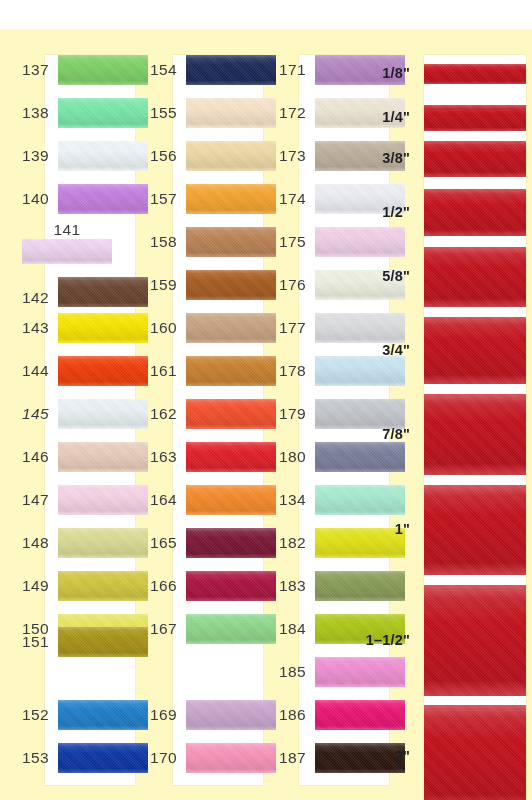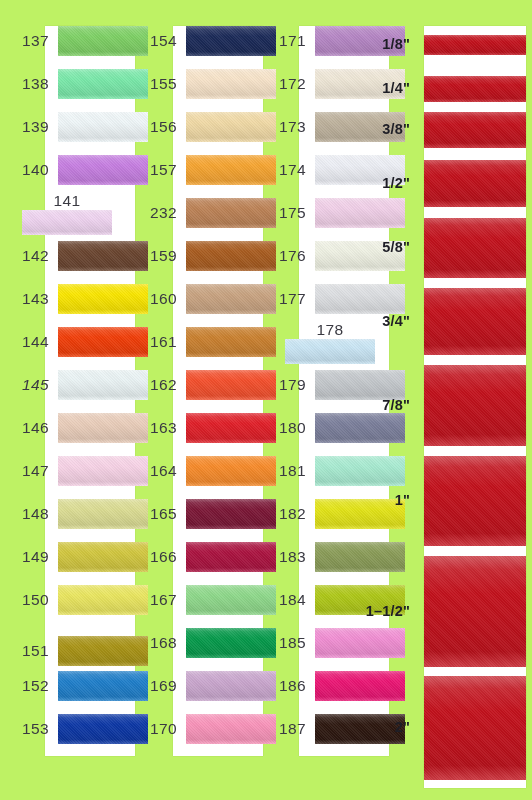--- a/index.html
+++ b/index.html
@@ -13,21 +13,22 @@
     width: 532px;
     height: 800px;
     position: relative;
     font-family: "Liberation Sans", sans-serif;
     overflow: hidden;
   }
 
   #chart {
     position: absolute;
     inset: 0;
-    background: #bef264;
+    background: #fef9c3;
+    margin-top: 29px;
   }
 
   
   .swatch {
     position: relative;
     overflow: hidden;
   }
   .swatch::before {
     content: "";
     position: absolute;
@@ -123,21 +124,21 @@
       <div class="row-swatch swatch" style="width: 90px; background: rgb(238, 245, 247);"></div>
     </div>
     <div class="row" style="left: 13px; top: 148.5px;">
       <div class="row-number">140</div>
       <div class="row-swatch swatch" style="width: 90px; background: rgb(197, 126, 224);"></div>
     </div>
     <div class="row" style="left: 13px; top: 191.5px; flex-direction: column;">
       <div class="row-number">141</div>
       <div class="row-swatch swatch" style="width: 90px; background: rgb(238, 211, 239);"></div>
     </div>
-    <div class="row" style="left: 13px; top: 234.5px;">
+    <div class="row" style="left: 13px; top: 234.5px; align-items: flex-end;">
       <div class="row-number">142</div>
       <div class="row-swatch swatch" style="width: 90px; background: rgb(106, 69, 48);"></div>
     </div>
     <div class="row" style="left: 13px; top: 277.5px;">
       <div class="row-number">143</div>
       <div class="row-swatch swatch" style="width: 90px; background: rgb(249, 229, 0);"></div>
     </div>
     <div class="row" style="left: 13px; top: 320.5px;">
       <div class="row-number">144</div>
       <div class="row-swatch swatch" style="width: 90px; background: rgb(240, 61, 8);"></div>
@@ -159,21 +160,21 @@
       <div class="row-swatch swatch" style="width: 90px; background: rgb(219, 220, 147);"></div>
     </div>
     <div class="row" style="left: 13px; top: 535.5px;">
       <div class="row-number">149</div>
       <div class="row-swatch swatch" style="width: 90px; background: rgb(209, 198, 63);"></div>
     </div>
     <div class="row" style="left: 13px; top: 578.5px;">
       <div class="row-number">150</div>
       <div class="row-swatch swatch" style="width: 90px; background: rgb(233, 229, 95);"></div>
     </div>
-    <div class="row" style="left: 13px; top: 629px; justify-content: space-between;">
+    <div class="row" style="left: 13px; top: 591px; justify-content: space-between;">
       <div class="row-number">151</div>
       <div class="row-swatch swatch" style="width: 90px; background: rgb(168, 147, 22);"></div>
     </div>
     <div class="row" style="left: 13px; top: 664.5px;">
       <div class="row-number">152</div>
       <div class="row-swatch swatch" style="width: 90px; background: rgb(31, 126, 201);"></div>
     </div>
     <div class="row" style="left: 13px; top: 707.5px;">
       <div class="row-number">153</div>
       <div class="row-swatch swatch" style="width: 90px; background: rgb(12, 55, 165);"></div>
@@ -189,21 +190,21 @@
     </div>
     <div class="row" style="left: 141px; top: 105.5px;">
       <div class="row-number">156</div>
       <div class="row-swatch swatch" style="width: 90px; background: rgb(240, 217, 165);"></div>
     </div>
     <div class="row" style="left: 141px; top: 148.5px;">
       <div class="row-number">157</div>
       <div class="row-swatch swatch" style="width: 90px; background: rgb(245, 164, 49);"></div>
     </div>
     <div class="row" style="left: 141px; top: 191.5px;">
-      <div class="row-number">232</div>
+      <div class="row-number">158</div>
       <div class="row-swatch swatch" style="width: 90px; background: rgb(188, 130, 86);"></div>
     </div>
     <div class="row" style="left: 141px; top: 234.5px;">
       <div class="row-number">159</div>
       <div class="row-swatch swatch" style="width: 90px; background: rgb(168, 92, 32);"></div>
     </div>
     <div class="row" style="left: 141px; top: 277.5px;">
       <div class="row-number">160</div>
       <div class="row-swatch swatch" style="width: 90px; background: rgb(200, 163, 129);"></div>
     </div>
@@ -227,24 +228,20 @@
       <div class="row-number">165</div>
       <div class="row-swatch swatch" style="width: 90px; background: rgb(123, 23, 54);"></div>
     </div>
     <div class="row" style="left: 141px; top: 535.5px;">
       <div class="row-number">166</div>
       <div class="row-swatch swatch" style="width: 90px; background: rgb(171, 19, 64);"></div>
     </div>
     <div class="row" style="left: 141px; top: 578.5px;">
       <div class="row-number">167</div>
       <div class="row-swatch swatch" style="width: 90px; background: rgb(142, 216, 138);"></div>
-    </div>
-    <div class="row" style="left: 141px; top: 621.5px;">
-      <div class="row-number">168</div>
-      <div class="row-swatch swatch" style="width: 90px; background: rgb(6, 154, 75);"></div>
     </div>
     <div class="row" style="left: 141px; top: 664.5px;">
       <div class="row-number">169</div>
       <div class="row-swatch swatch" style="width: 90px; background: rgb(201, 166, 205);"></div>
     </div>
     <div class="row" style="left: 141px; top: 707.5px;">
       <div class="row-number">170</div>
       <div class="row-swatch swatch" style="width: 90px; background: rgb(248, 147, 185);"></div>
     </div>
     <div class="col-card" style="left: 299px; top: 26px; width: 90px; height: 730px;"></div>
@@ -269,34 +266,34 @@
       <div class="row-swatch swatch" style="width: 90px; background: rgb(240, 207, 231);"></div>
     </div>
     <div class="row" style="left: 270px; top: 234.5px;">
       <div class="row-number">176</div>
       <div class="row-swatch swatch" style="width: 90px; background: rgb(238, 240, 226);"></div>
     </div>
     <div class="row" style="left: 270px; top: 277.5px;">
       <div class="row-number">177</div>
       <div class="row-swatch swatch" style="width: 90px; background: rgb(220, 222, 225);"></div>
     </div>
-    <div class="row" style="left: 276px; top: 320.5px; flex-direction: column;">
+    <div class="row" style="left: 270px; top: 320.5px;">
       <div class="row-number">178</div>
       <div class="row-swatch swatch" style="width: 90px; background: rgb(200, 228, 243);"></div>
     </div>
     <div class="row" style="left: 270px; top: 363.5px;">
       <div class="row-number">179</div>
       <div class="row-swatch swatch" style="width: 90px; background: rgb(196, 200, 204);"></div>
     </div>
     <div class="row" style="left: 270px; top: 406.5px;">
       <div class="row-number">180</div>
       <div class="row-swatch swatch" style="width: 90px; background: rgb(123, 127, 155);"></div>
     </div>
     <div class="row" style="left: 270px; top: 449.5px;">
-      <div class="row-number">181</div>
+      <div class="row-number">134</div>
       <div class="row-swatch swatch" style="width: 90px; background: rgb(167, 234, 208);"></div>
     </div>
     <div class="row" style="left: 270px; top: 492.5px;">
       <div class="row-number">182</div>
       <div class="row-swatch swatch" style="width: 90px; background: rgb(226, 227, 23);"></div>
     </div>
     <div class="row" style="left: 270px; top: 535.5px;">
       <div class="row-number">183</div>
       <div class="row-swatch swatch" style="width: 90px; background: rgb(138, 156, 88);"></div>
     </div>

